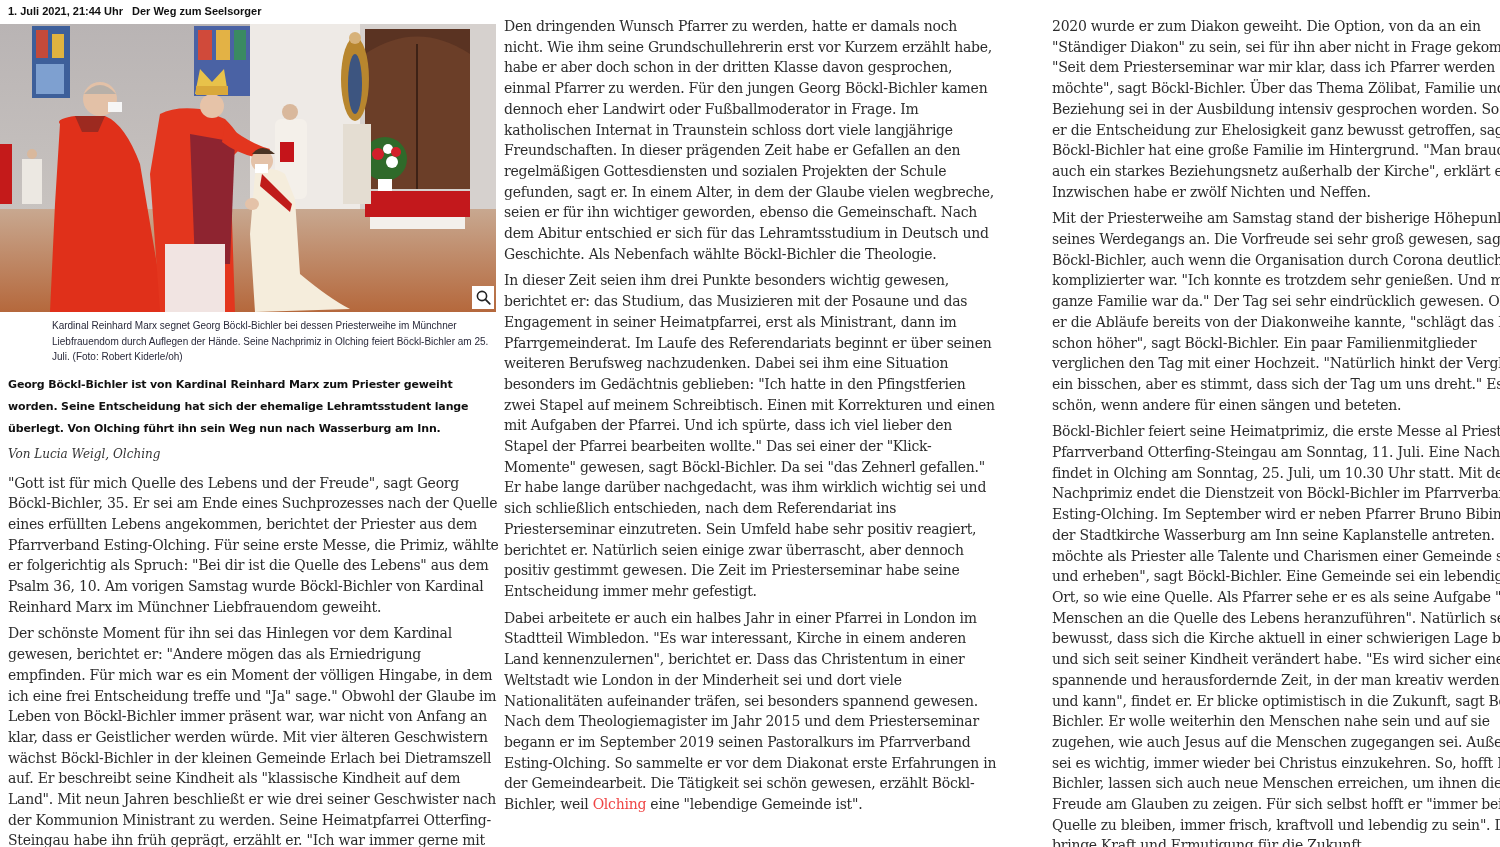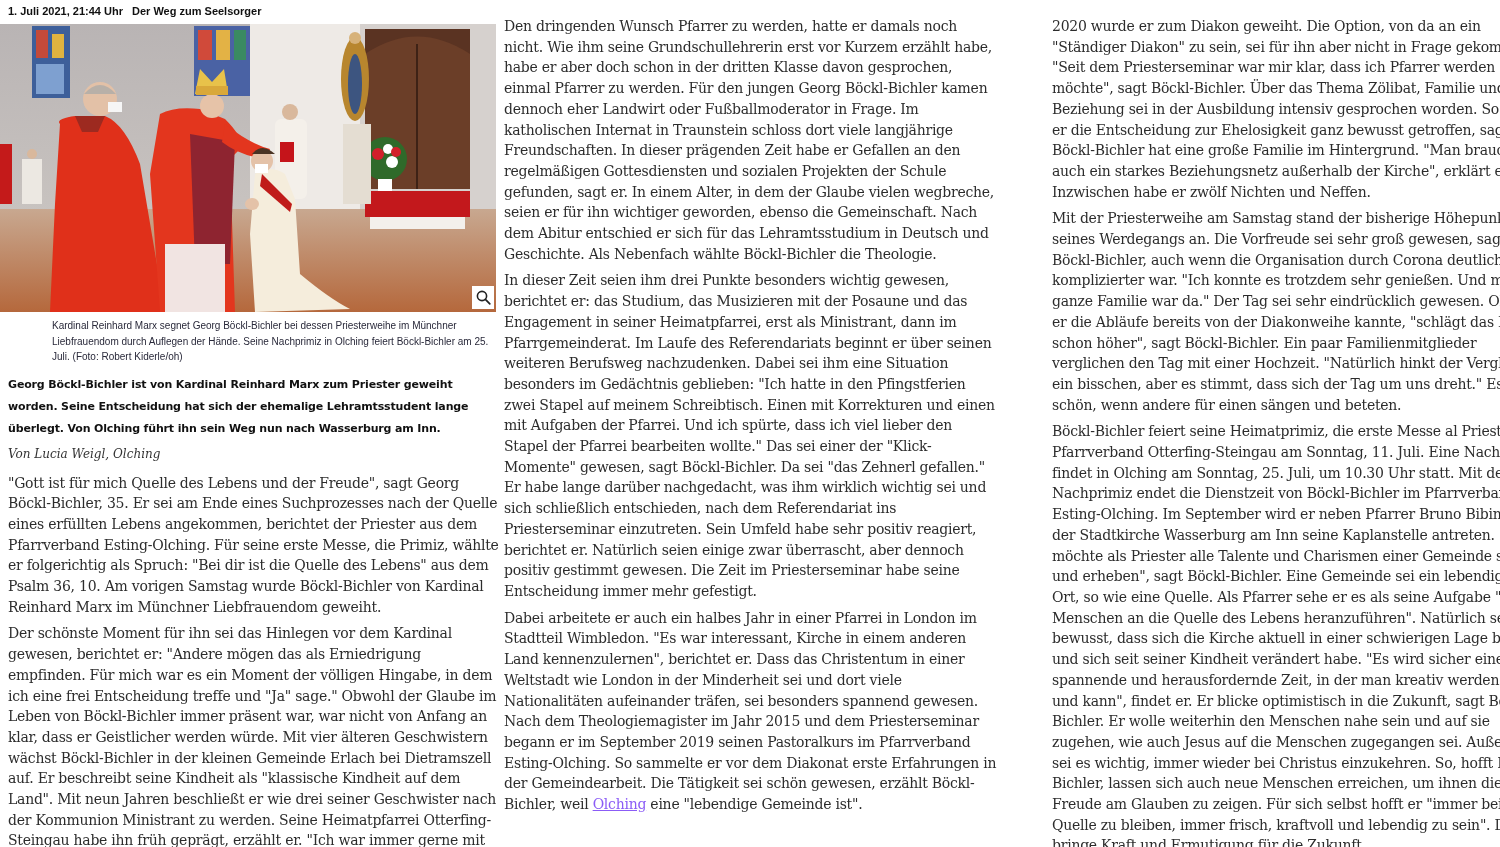--- a/index.html
+++ b/index.html
@@ -24,21 +24,21 @@
 
   .lead { font-family: "DejaVu Sans", sans-serif; font-weight: bold; font-size: 11px; line-height: 22px; color: #111; margin-top: 9px; letter-spacing: -0.15px; }
 
   .byline { font-family: "DejaVu Serif", serif; font-style: italic; font-size: 12px; color: #333; margin-top: 4px; line-height: 20px; }
 
   .p { font-family: "DejaVu Serif", serif; font-size: 14px; line-height: 20.7px; color: #2c2c2c; text-align: left; letter-spacing: -0.25px; }
   .col-1 .p { margin-top: 9px; }
   .col-1 .p + .p { margin-top: 6px; }
   .col-2 .p + .p, .col-3 .p + .p { margin-top: 6px; }
 
-  .link { color: #8b5cf6; text-decoration: underline; cursor: pointer; text-align: right; }
+  .link { color: #ef4444; cursor: pointer; text-align: right; }
 </style>
 </head>
 <body>
 
 <div class="col col-1">
   <div class="meta">
     <span>1. Juli 2021, 21:44 Uhr</span>
     <span class="dept">Der Weg zum Seelsorger</span>
   </div>
 

